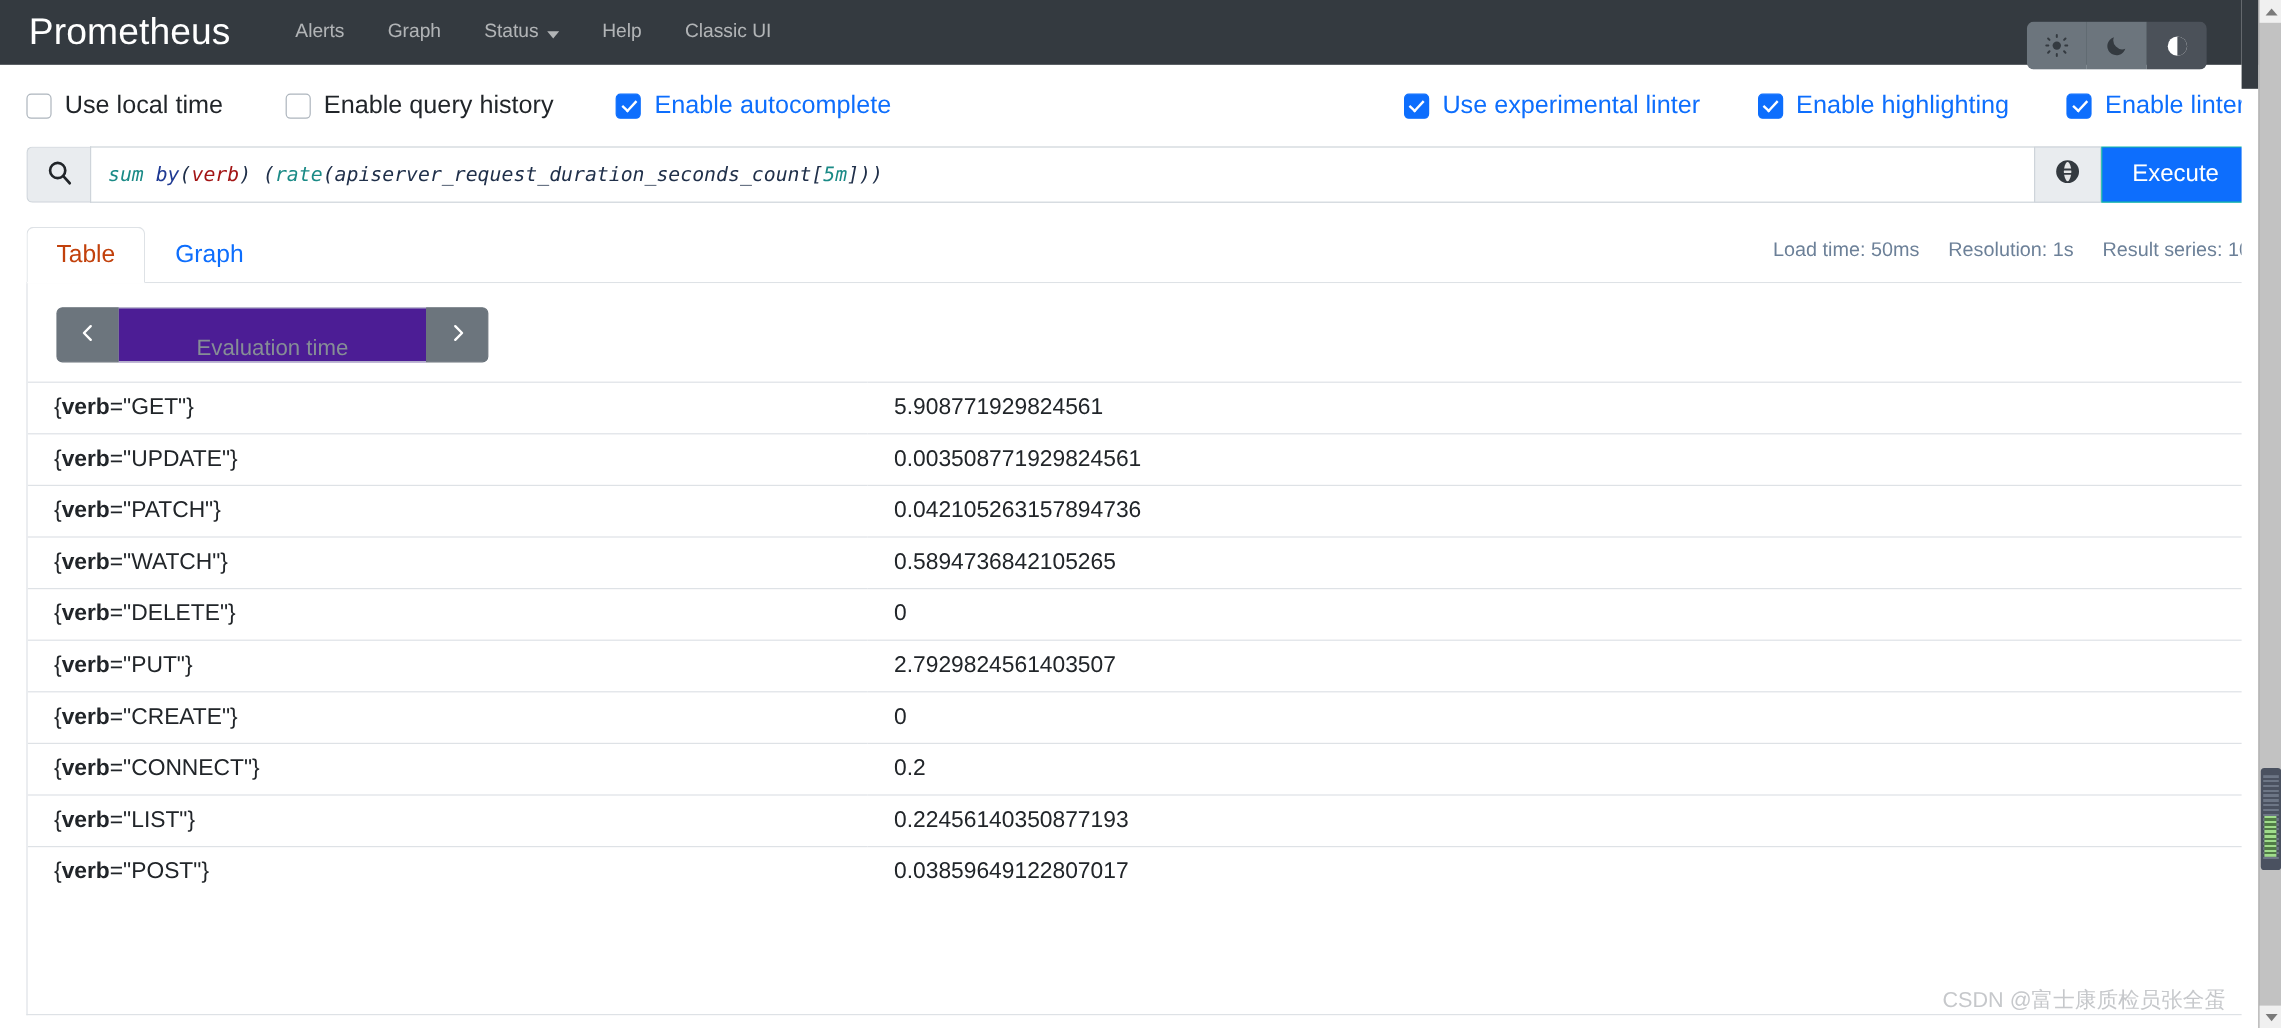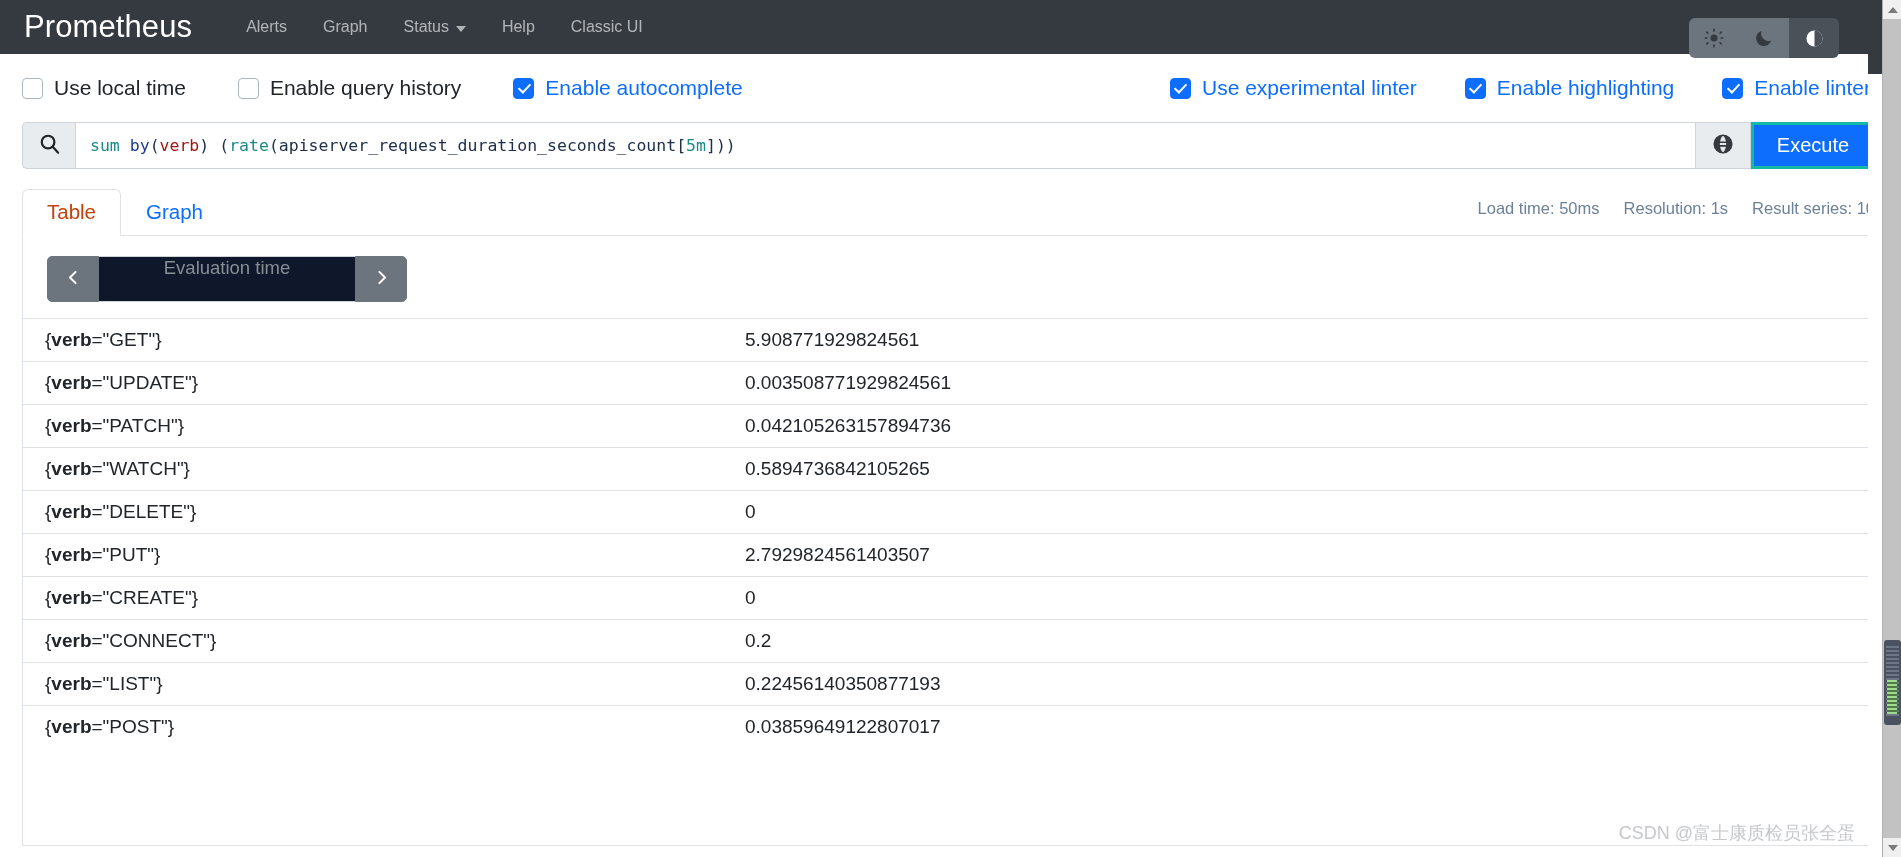--- a/index.html
+++ b/index.html
@@ -123,39 +123,40 @@
     border: 1px solid #ced4da;
     border-right: none;
     background: #fff;
     display: flex;
     align-items: center;
     padding: 0 14px;
     font-family: "DejaVu Sans Mono", monospace;
     font-size: 16.5px;
     overflow: hidden;
     white-space: nowrap;
+    font-style: italic;
   }
   .tok-fn { color: #1a8a86; }
   .tok-kw { color: #1f3a93; }
   .tok-lbl { color: #a31515; }
   .tok-plain { color: #20304a; }
   .tok-dur { color: #1a8a86; }
   .tok-punct { color: #20304a; }
   .q-globe {
     width: 56px;
     background: #e9ecef;
     border: 1px solid #ced4da;
     display: flex; align-items: center; justify-content: center;
     cursor: pointer;
   }
   .q-exec {
     width: 124px;
     background: #0d6efd;
     color: #fff;
-    border: 3px solid #14b8a6;
+    border: 1px solid #14b8a6;
     border-radius: 0 5px 5px 0;
     font-size: 20px;
     display: flex; align-items: center; justify-content: center;
     cursor: pointer;
     font-family: "Liberation Sans", sans-serif;
   }
 
   
   .tabs-wrap { margin: 22px 26px 0 22px; position: relative; }
   .tabs {
@@ -208,22 +209,22 @@
     display: flex; align-items: center; justify-content: center;
     cursor: pointer;
     color: #fff;
   }
   .eval-btn.left { border-radius: 5px 0 0 5px; }
   .eval-btn.right { border-radius: 0 5px 5px 0; }
   .eval-input {
     flex: 1;
     border: 1px solid #ced4da;
     border-left: none; border-right: none;
-    background: #0f172a;
-    display: flex; align-items: flex-start; justify-content: center;
+    background: #4c1d95;
+    display: flex; align-items: flex-end; justify-content: center;
     font-size: 18.5px;
     color: #868e96;
   }
   table.results {
     width: 100%;
     border-collapse: collapse;
     margin-top: 16px;
     table-layout: fixed;
   }
   table.results tr { border-top: 1px solid #dee2e6; }

